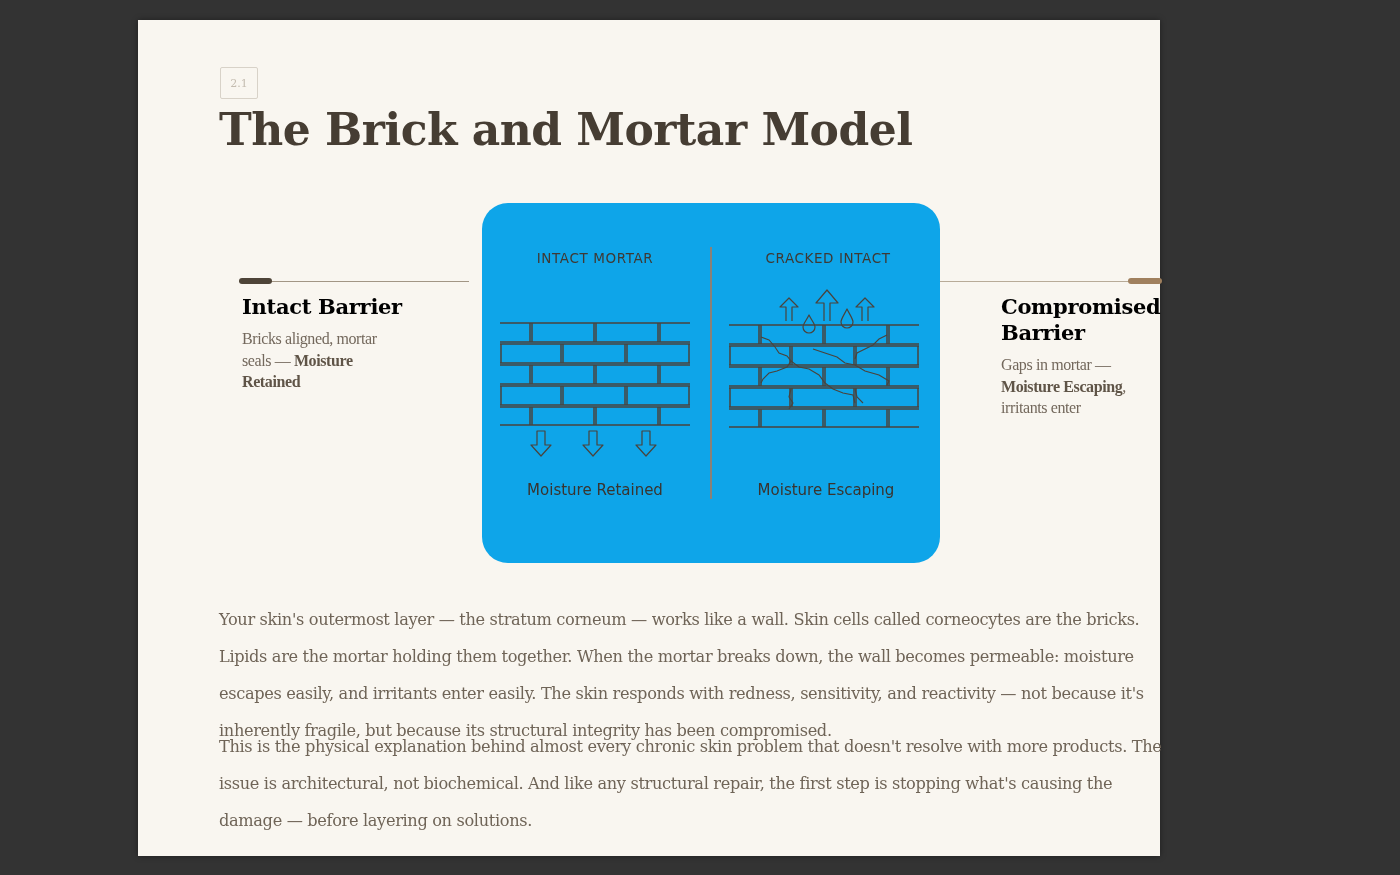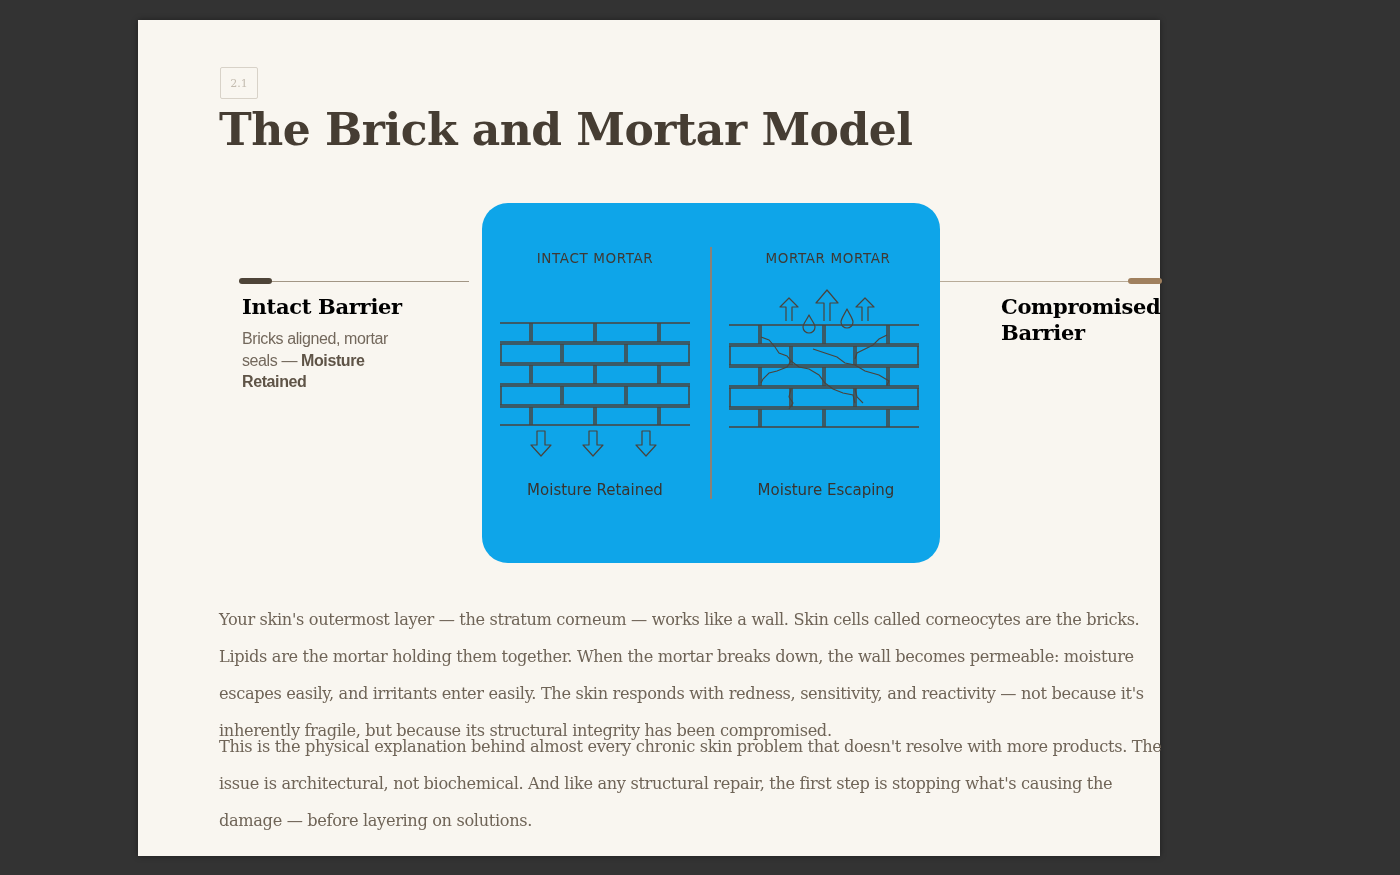--- a/index.html
+++ b/index.html
@@ -64,21 +64,21 @@
     .side-block .side-title {
       font-family: "DejaVu Serif", serif;
       font-weight: bold;
       font-size: 21px;
       line-height: 26px;
       color: #000000;
       margin: 0 0 8px 0;
       letter-spacing: -0.3px;
     }
     .side-block .side-body {
-      font-family: Liberation Sans, sans-serif;
+      font-family: Liberation Serif, serif;
       font-size: 16px;
       line-height: 21.5px;
       color: #73685c;
       letter-spacing: -0.4px;
     }
     .side-block .side-body b { color: #5f5447; }
     .side-left { left: 104px; top: 274px; width: 160px; }
     .side-right { left: 863px; top: 274px; width: 170px; }
 
     
@@ -143,25 +143,29 @@
     <div class="side-body">
       <span>Bricks aligned, mortar seals —</span>
       <b>Moisture Retained</b>
     </div>
   </div>
 
   <div class="rule-right"></div>
   <div class="rule-right-cap"></div>
   <div class="side-block side-right">
     <div class="side-title">Compromised Barrier</div>
+    <div class="side-body">
+      <span>Gaps in mortar —</span>
+      <b>Moisture Escaping</b><span>, irritants enter</span>
+    </div>
   </div>
 
   <div class="illus">
     <div class="panel-label" style="left:3px; top:47px;">INTACT MORTAR</div>
-    <div class="panel-label" style="left:236px; top:47px;">MORTAR MORTAR</div>
+    <div class="panel-label" style="left:236px; top:47px;">CRACKED INTACT</div>
 
     <div class="illus-divider"></div>
 
     <svg class="wall-svg" style="left:18px; top:118px;" width="192" height="140" viewBox="0 0 192 140">
       <g fill="none" stroke="#4a433c" stroke-width="1.5">
 
         <line x1="0" y1="2" x2="190" y2="2"></line>
         <line x1="0" y1="21" x2="190" y2="21"></line>
           <line x1="0" y1="23" x2="190" y2="23"></line>
         <line x1="0" y1="42" x2="190" y2="42"></line>

